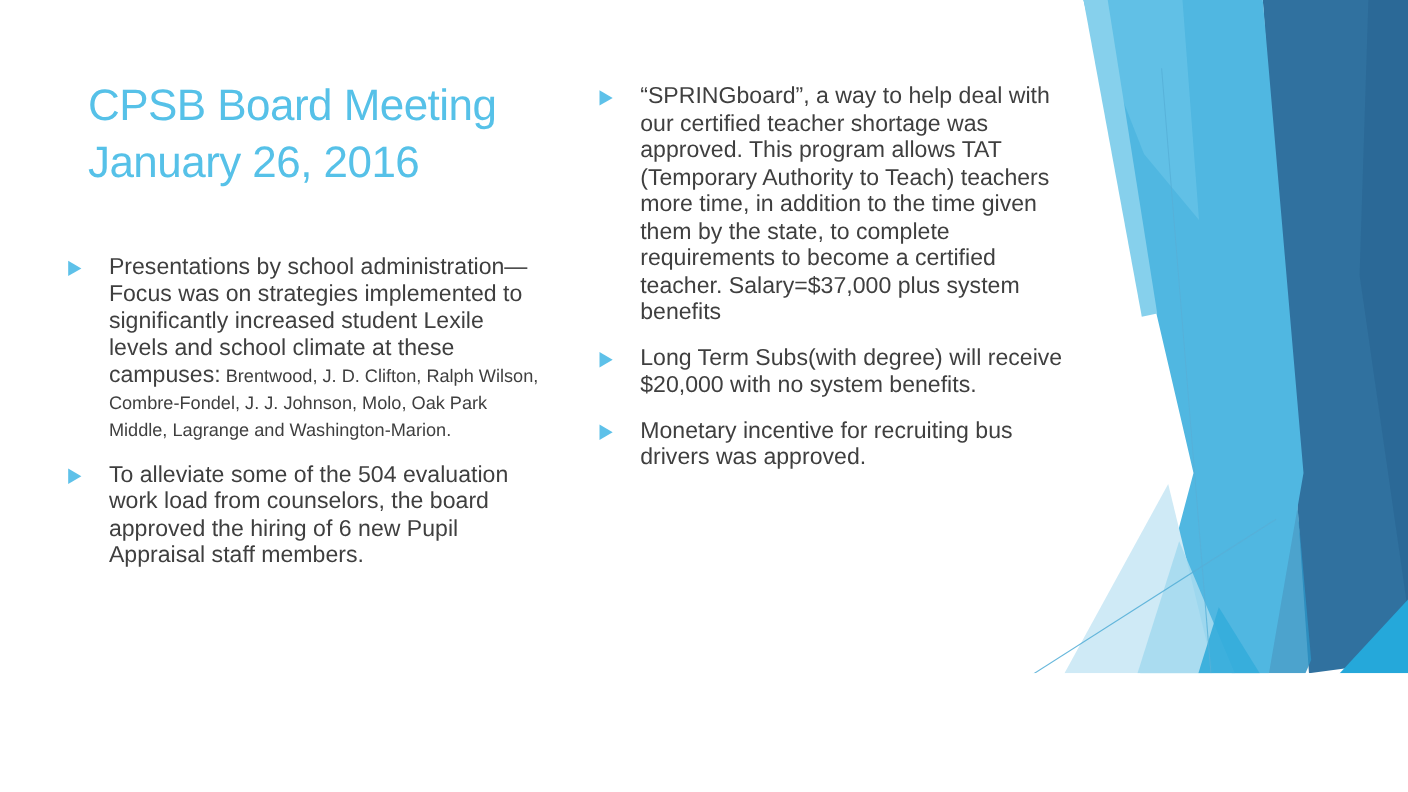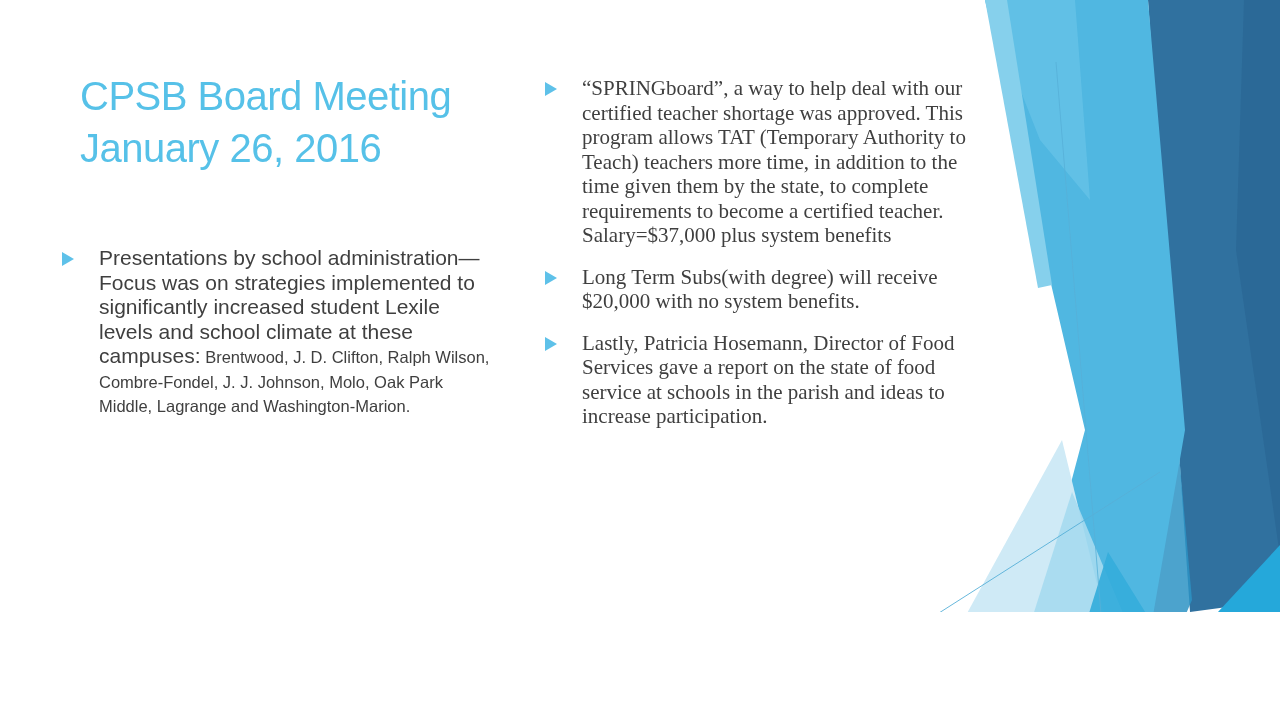--- a/index.html
+++ b/index.html
@@ -6,22 +6,22 @@
   .slide{
     position:relative;width:1280px;height:612px;overflow:hidden;background:#fff;
     font-family:"Liberation Sans",sans-serif;color:#3f3f3f;
   }
   .deco{position:absolute;left:0;top:0;width:1280px;height:720px;}
   .title{
     position:absolute;left:80px;top:70px;width:500px;
     font-size:40px;line-height:1.3;color:#56c1e8;letter-spacing:-0.5px;
   }
   .col{position:absolute;}
-  .col-left{left:62px;top:246px;width:432px;}
-  .col-right{left:545px;top:76px;width:430px;font-family:Liberation Serif, serif;}
+  .col-left{left:62px;top:231px;width:432px;}
+  .col-right{left:545px;top:76px;width:430px;}
   .bullet{display:flex;align-items:flex-start;margin:0 0 17px 0;}
   .marker{
     flex:0 0 auto;width:0;height:0;margin:6px 25px 0 0;
     border-top:7px solid transparent;border-bottom:7px solid transparent;
     border-left:12px solid #5ec1e9;
   }
   .text{margin:0;font-size:21px;line-height:24.5px;}
   .small{font-size:16.5px;line-height:22px;}
 </style>
 </head>
@@ -54,30 +54,34 @@
   <div class="title">
     <div>CPSB Board Meeting</div>
     <div>January 26, 2016</div>
   </div>
 
   <div class="col col-left">
     <div class="bullet">
       <span class="marker"></span>
       <p class="text"><span>Presentations by school administration—Focus was on strategies implemented to significantly increased student Lexile levels and school climate at these campuses:</span><span class="small"> Brentwood, J. D. Clifton, Ralph Wilson, Combre-Fondel, J. J. Johnson, Molo, Oak Park Middle, Lagrange and Washington-Marion.</span></p>
     </div>
+    <div class="bullet">
+      <span class="marker"></span>
+      <p class="text">To alleviate some of the 504 evaluation work load from counselors, the board approved the hiring of 6 new Pupil Appraisal staff members.</p>
+    </div>
   </div>
 
   <div class="col col-right">
     <div class="bullet">
       <span class="marker"></span>
       <p class="text">“SPRINGboard”, a way to help deal with our certified teacher shortage was approved. This program allows TAT (Temporary Authority to Teach) teachers more time, in addition to the time given them by the state, to complete requirements to become a certified teacher. Salary=$37,000 plus system benefits</p>
     </div>
     <div class="bullet">
       <span class="marker"></span>
       <p class="text">Long Term Subs(with degree) will receive $20,000 with no system benefits.</p>
     </div>
     <div class="bullet">
       <span class="marker"></span>
-      <p class="text">Lastly, Patricia Hosemann, Director of Food Services gave a report on the state of food service at schools in the parish and ideas to increase participation.</p>
+      <p class="text">Monetary incentive for recruiting bus drivers was approved.</p>
     </div>
   </div>
 
 </div>
 
 </body></html>

